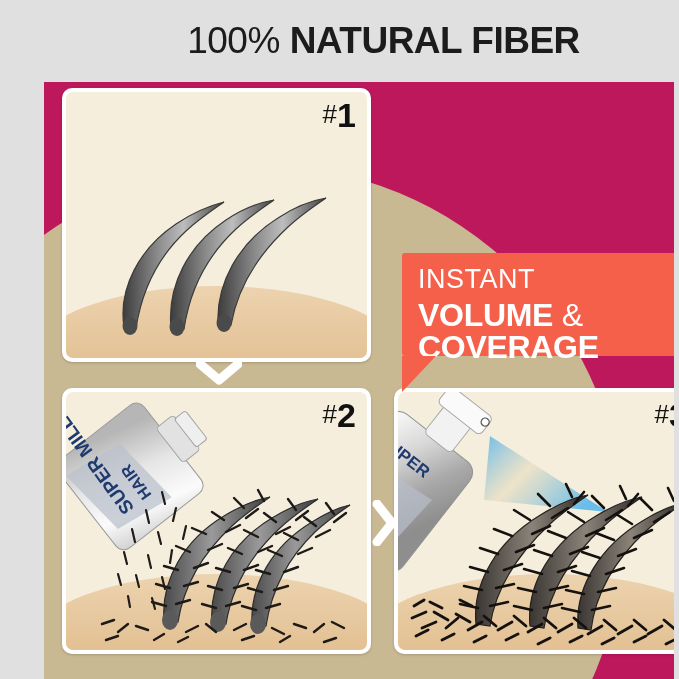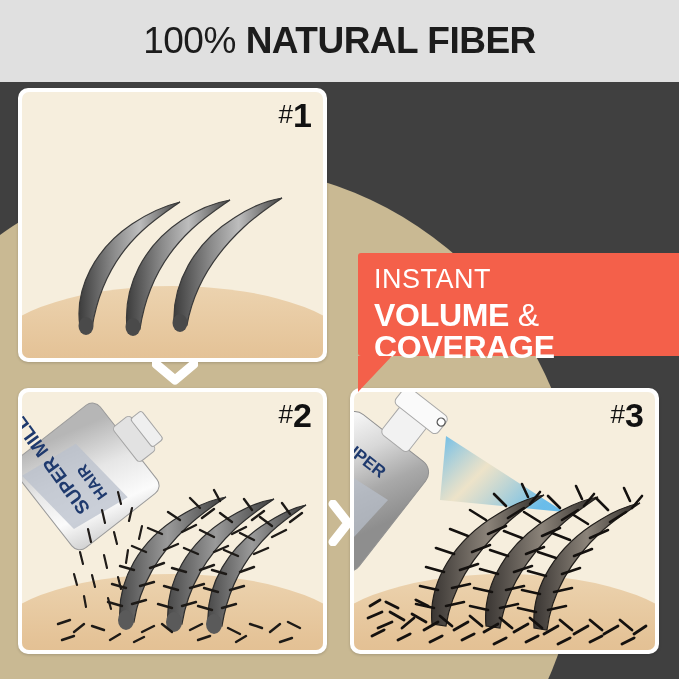--- a/index.html
+++ b/index.html
@@ -2,21 +2,21 @@
 <html><head>
 <meta charset="utf-8">
 <style>
   html,body{margin:0;padding:0;}
   body{
     width:679px;height:679px;
     background:#e0e0e0;
     font-family:"Liberation Sans", sans-serif;
     overflow:hidden;
   }
-  #stage{position:relative;width:679px;height:679px;overflow:hidden;background:#404040;}
+  #stage{position:relative;width:630px;height:679px;overflow:hidden;background:#be185d;margin-left:44px;}
 
   
   .bg-circle{
     position:absolute;
     left:-150px; top:165px;
     width:730px; height:730px;
     border-radius:50%;
     background:#c9b993;
   }
 

